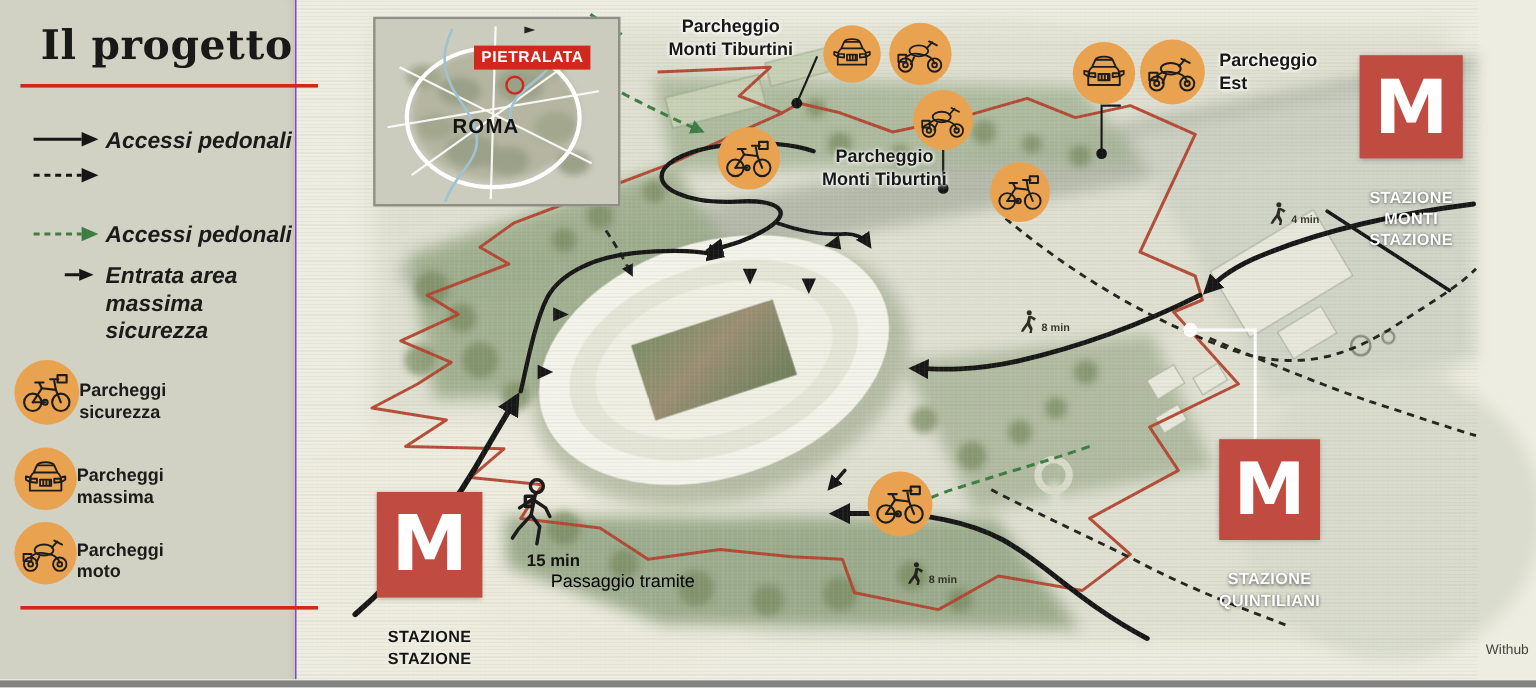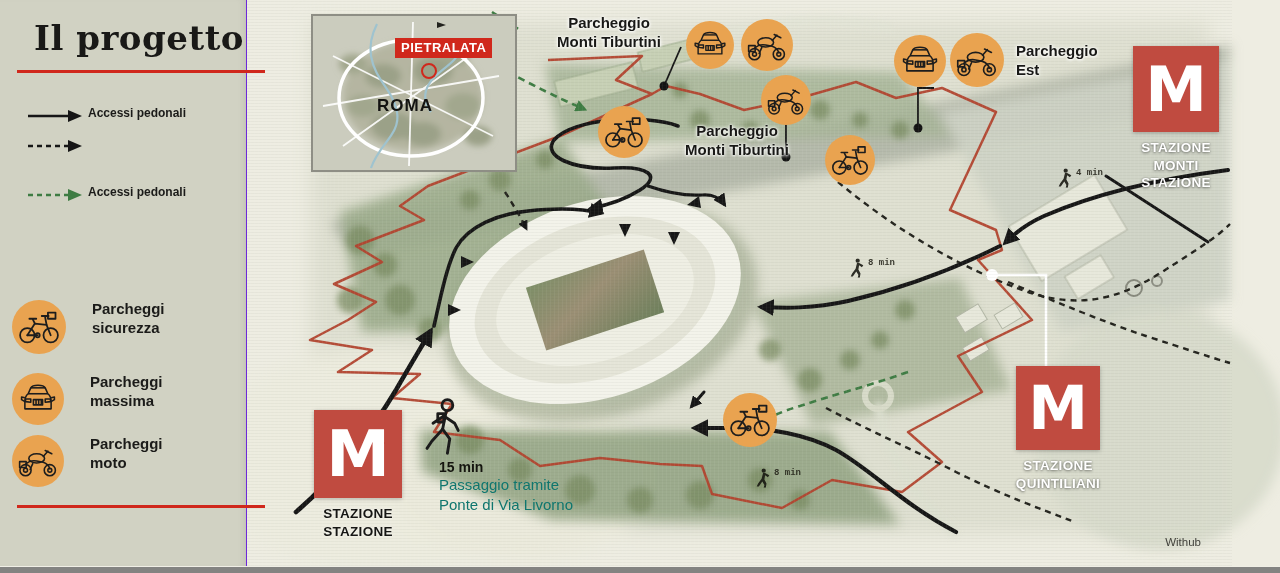--- a/index.html
+++ b/index.html
@@ -26,24 +26,24 @@
     background:#d1d2c3;border-right:1px solid #6d28d9;box-shadow:inset -6px 0 8px -6px rgba(0,0,0,.12);
   }
   .title{position:absolute;left:34px;top:18px;font-family:"DejaVu Serif", serif;font-weight:700;
     font-size:34px;color:#191917;letter-spacing:.5px;}
   .rule{position:absolute;height:3px;background:#d0281c;z-index:6;}
   .rule.top{left:17px;top:70px;width:248px;}
   .rule.bottom{left:17px;top:505px;width:248px;}
 
   .legend-row{position:absolute;left:26px;display:flex;align-items:flex-start;gap:4px;}
   .legend-arrow{flex:0 0 58px;margin-top:1px;}
-  .legend-text{font-weight:700;font-size:12px;color:#1b1b19;line-height:1.22;}
+  .legend-text{font-weight:700;font-size:19px;color:#1b1b19;line-height:1.22;font-style:italic;}
   .legend-sub{font-weight:400;font-size:14.5px;color:#1b1b19;}
 
-  .park-row{position:absolute;left:12px;display:flex;align-items:flex-start;gap:26px;}
+  .park-row{position:absolute;left:12px;display:flex;align-items:flex-end;gap:0;}
   .icon-circle{background:#e9a350;border-radius:50%;display:flex;align-items:center;justify-content:center;flex:0 0 auto;}
   .park-label{font-weight:700;font-size:15px;color:#1b1b19;line-height:1.25;}
 
   
   .inset{position:absolute;left:268px;top:14px;width:202px;height:154px;z-index:3;
     border:2px solid #8e8e85;background:#cbccbe;box-sizing:content-box;margin-left:43px;}
   .inset svg{position:absolute;left:0;top:0;}
   .inset-badge{position:absolute;left:82px;top:22px;background:#d0281c;color:#fff;font-weight:700;
     font-size:13px;letter-spacing:.5px;padding:2px 6px 3px;z-index:2;}
   .inset-marker{position:absolute;left:108px;top:47px;width:12px;height:12px;border:2.5px solid #d0281c;
@@ -54,32 +54,32 @@
   
   .map-icon{position:absolute;z-index:4;background:#e9a350;border-radius:50%;
     display:flex;align-items:center;justify-content:center;}
   .map-label{position:absolute;z-index:4;font-weight:700;font-size:15px;color:#181816;text-align:center;
     line-height:1.25;text-shadow:0 0 4px rgba(255,255,255,.95), 0 0 2px rgba(255,255,255,.9), 0 1px 3px rgba(255,255,255,.8);}
   .map-label.left{text-align:left;}
 
   .station{position:absolute;z-index:4;display:flex;flex-direction:column;align-items:center;}
   .m-box{background:#c04b40;color:#fff;display:flex;align-items:center;justify-content:center;
     font-weight:700;font-family:"DejaVu Sans", sans-serif;box-shadow:0 1px 4px rgba(0,0,0,.25);}
-  .station-name{margin-top:7px;font-weight:700;font-size:13.5px;line-height:1.3;text-align:center;letter-spacing:.3px;}
+  .station-name{margin-top:24px;font-weight:700;font-size:13.5px;line-height:1.3;text-align:center;letter-spacing:.3px;}
   .station-name.light{color:#fff;text-shadow:0 1px 3px rgba(0,0,0,.45), 0 0 2px rgba(0,0,0,.3);}
   .station-name.dark{color:#161614;text-shadow:0 0 3px rgba(255,255,255,.8);}
 
   .walk-note{position:absolute;z-index:4;}
   .walk-time{font-weight:700;font-size:14px;color:#15150f;}
-  .walk-line{font-size:15px;color:#0f766e;line-height:1.35;}
-
-  .mini-walker{position:absolute;z-index:4;display:flex;align-items:flex-start;gap:4px;opacity:.88;font-family:Liberation Mono, monospace;}
+  .walk-line{font-size:15px;color:#000000;line-height:1.35;text-align:center;}
+
+  .mini-walker{position:absolute;z-index:4;display:flex;align-items:flex-end;gap:4px;opacity:.88;}
   .mini-walker span{font-size:9px;font-weight:700;color:#201f16;}
 
-  .credit{position:absolute;left:1149px;top:536px;width:52px;text-align:right;z-index:4;
+  .credit{position:absolute;left:1222px;top:536px;width:52px;text-align:right;z-index:4;
     font-size:11.5px;color:#43433d;}
 
   .bottom-bar{position:absolute;left:0;bottom:0;width:1280px;height:6px;background:#838381;z-index:7;}
 </style>
 </head>
 <body>
 
 <svg width="0" height="0" style="position:absolute" aria-hidden="true">
   <defs>
     <symbol id="icon-bike" viewBox="0 0 64 64">
@@ -407,21 +407,20 @@
   </div>
 
   <div class="walk-note" style="left:424px;top:398px;">
     <svg width="42" height="60" viewBox="0 0 34 50">
         <use href="#icon-walker"></use>
       </svg>
   </div>
   <div class="walk-note" style="left:439px;top:459px;width:160px;">
     <div class="walk-time">15 min</div>
     <div class="walk-line">Passaggio tramite</div>
-    <div class="walk-line">Ponte di Via Livorno</div>
   </div>
 
   <div class="mini-walker" style="left:850px;top:258px;">
     <svg width="14" height="20" viewBox="0 0 20 28">
         <use href="#icon-walker-small"></use>
       </svg>
     <span>8 min</span>
   </div>
   <div class="mini-walker" style="left:1058px;top:168px;">
     <svg width="14" height="20" viewBox="0 0 20 28">
@@ -457,20 +456,30 @@
     </div>
 
     <div class="legend-row" style="top:185px;">
       <svg class="legend-arrow" width="58" height="18">
         <line x1="2" y1="9" x2="42" y2="9" stroke="#3e7c43" stroke-width="2.6" stroke-dasharray="5 4"></line>
         <path d="M42,3 L56,9 L42,15 Z" fill="#3e7c43"></path>
       </svg>
       <div class="legend-text">Accessi pedonali</div>
     </div>
 
+    <div class="legend-row" style="top:219px;">
+      <svg class="legend-arrow" width="58" height="18">
+        <line x1="28" y1="9" x2="40" y2="9" stroke="#161616" stroke-width="2.4"></line>
+        <path d="M40,4 L52,9 L40,14 Z" fill="#161616"></path>
+      </svg>
+      <div class="legend-text">
+        <div>Entrata area</div>
+        <div>massima sicurezza</div>
+      </div>
+    </div>
 
     <div class="park-row" style="top:300px;">
       <div class="icon-circle" style="width:54px;height:54px;">
         <svg width="44" height="44">
             <use href="#icon-bike"></use>
           </svg>
       </div>
       <div class="park-label">
         <div>Parcheggi</div>
         <div>sicurezza</div>

